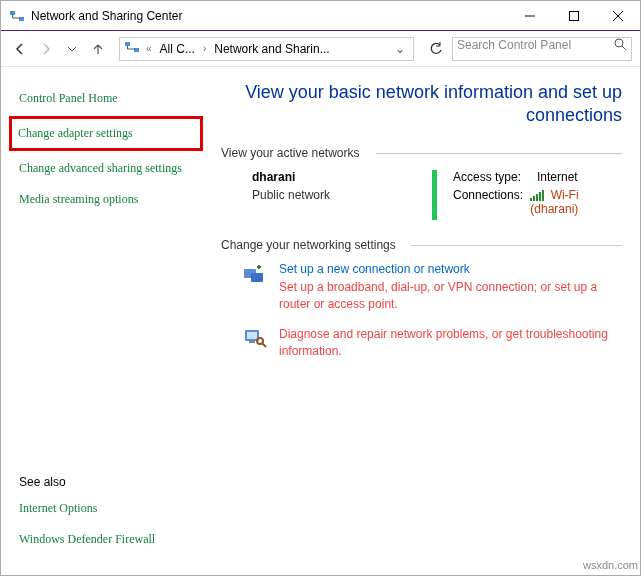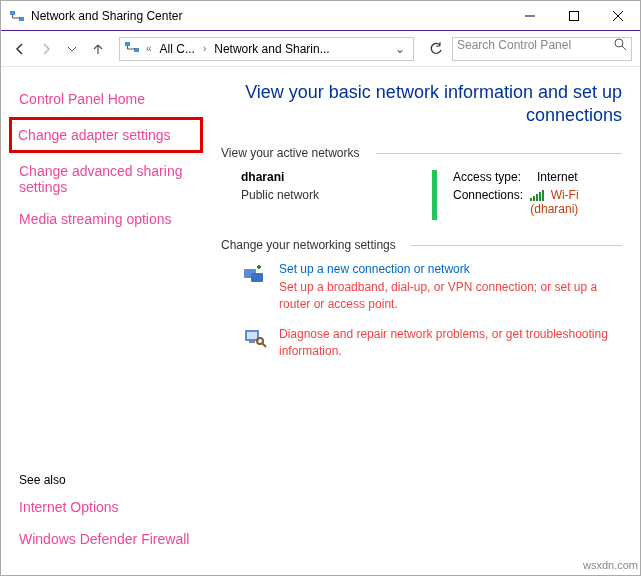--- a/index.html
+++ b/index.html
@@ -13,31 +13,31 @@
     .navbtn.disabled { color: #bbb; }
     .breadcrumb { flex: 1; height: 24px; border: 1px solid #ccc; display: flex; align-items: center; padding: 0 4px; gap: 4px; font-size: 12px; margin: 0 6px; overflow: hidden; white-space: nowrap; }
     .breadcrumb .chev { color: #666; font-size: 10px; padding: 0 2px; }
     .breadcrumb .seg { padding: 0 2px; }
     .dropchev { margin-left: auto; color: #555; padding: 0 4px; }
     .refbtn { width: 24px; height: 24px; display: flex; align-items: center; justify-content: center; color: #333; }
     .searchbox { width: 180px; height: 24px; border: 1px solid #ccc; display: flex; align-items: flex-start; padding: 0 4px; color: #888; font-size: 12px; }
     .searchbox .mag { margin-left: auto; color: #555; }
     .body { display: flex; height: calc(100% - 66px); }
     .sidebar { width: 210px; padding: 18px 14px; display: flex; flex-direction: column; border-right: none; }
-    .navlink { color: #ec4899; font-size: 14px; padding: 6px 4px; margin-bottom: 4px; cursor: pointer; }
+    .navlink { color: #15803d; font-size: 12px; padding: 6px 4px; margin-bottom: 4px; cursor: pointer; font-family: Liberation Serif, serif; }
     .navlink.highlight { border: 3px solid #d00; padding: 7px 6px; margin-left: -6px; margin-right: -6px; }
     .spacer { flex: 1; }
     .seealso-label { color: #000000; font-size: 12px; padding: 6px 4px; }
     .main { flex: 1; padding: 14px 18px 14px 10px; }
     .page-title { color: #003399; font-size: 18px; font-weight: 400; line-height: 1.3; margin-bottom: 18px; text-align: right; }
     .section-header { font-size: 12px; color: #333; margin-bottom: 10px; position: relative; }
     .section-header::after { content: ""; position: absolute; top: 50%; height: 1px; background: #ccc; }
     .sec-active::after { left: 155px; right: 0; }
     .sec-change::after { left: 190px; right: 0; }
-    .netrow { display: flex; margin: 6px 0 18px 20px; }
+    .netrow { display: flex; margin: 6px 0 18px 31px; }
     .netleft { flex: 1; }
     .netname { font-weight: 600; font-size: 12px; margin-bottom: 4px; }
     .nettype { font-size: 12px; color: #333; }
     .netright { border-left: 5px solid #22c55e; padding-left: 16px; width: 190px; }
     .kv { display: flex; font-size: 12px; margin-bottom: 4px; }
     .kv .k { width: 84px; }
     .kv .v-link { color: #c2410c; cursor: pointer; }
     .sigbars { display: inline-flex; align-items: flex-end; gap: 1px; margin-right: 3px; vertical-align: middle; }
     .sigbars span { width: 2px; background: #2a8a2a; display: inline-block; }
     .sigbars span:nth-child(1){height:3px}.sigbars span:nth-child(2){height:5px}.sigbars span:nth-child(3){height:7px}.sigbars span:nth-child(4){height:9px}.sigbars span:nth-child(5){height:11px}

